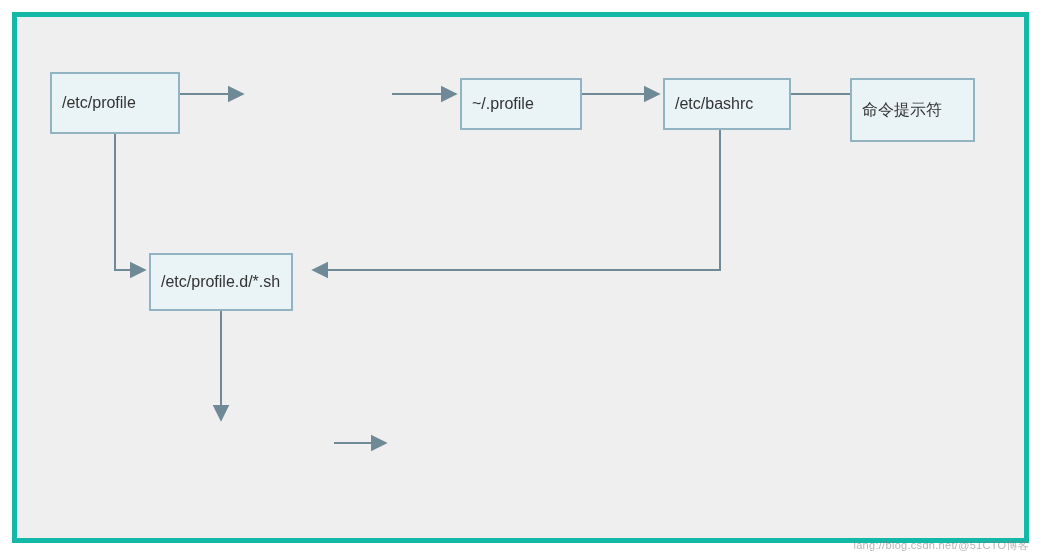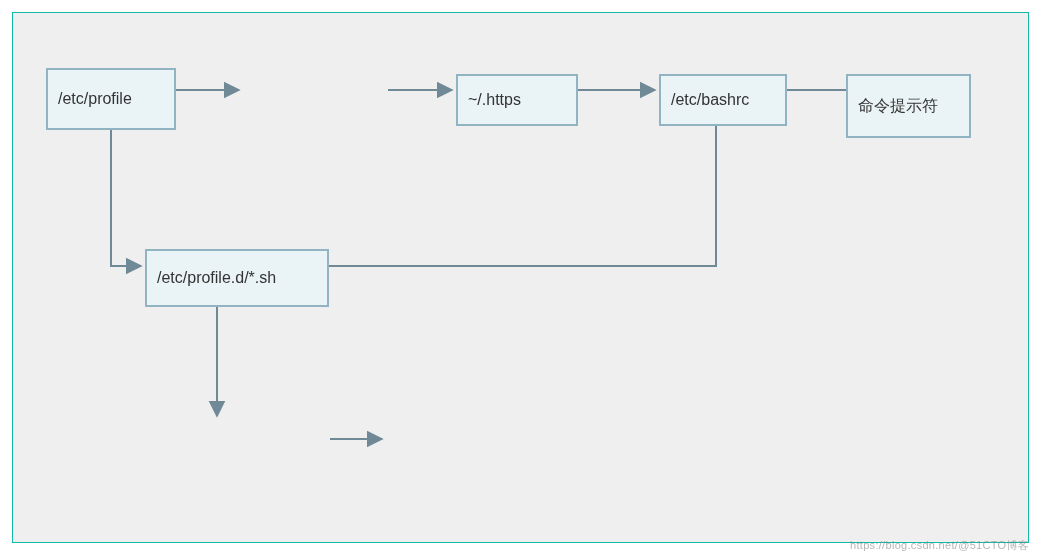--- a/index.html
+++ b/index.html
@@ -4,21 +4,21 @@
   <style>
     * { margin:0; padding:0; box-sizing:border-box; }
     body {
       width:1041px; height:555px;
       font-family:Arial,"Microsoft YaHei",sans-serif;
       font-size:16px; color:#333;
       position:relative; overflow:hidden;
     }
     .frame {
       position:absolute; left:12px; top:12px; right:12px; bottom:12px;
-      border:1px solid #14b8a6; background:#efefef;
+      border:5px solid #14b8a6; background:#efefef;
     }
     .node {
       position:absolute;
       background:#eaf4f7;
       border:2px solid #91b3c2;
       display:flex; align-items:center;
       padding:0 10px;
       white-space:nowrap;
     }
     .watermark {
@@ -53,27 +53,27 @@
       <line x1="204" y1="294" x2="204" y2="403"></line>
 
       <line x1="317" y1="426" x2="369" y2="426"></line>
     </g>
   </svg>
 
   <div class="node" style="left:33px;top:55px;width:130px;height:62px">
     <span>/etc/profile</span>
   </div>
   <div class="node" style="left:443px;top:61px;width:122px;height:52px">
-    <span>~/.https</span>
+    <span>~/.profile</span>
   </div>
   <div class="node" style="left:646px;top:61px;width:128px;height:52px">
     <span>/etc/bashrc</span>
   </div>
   <div class="node" style="left:833px;top:61px;width:125px;height:64px">
     <span>命令提示符</span>
   </div>
-  <div class="node" style="left:132px;top:236px;width:184px;height:58px">
+  <div class="node" style="left:132px;top:236px;width:144px;height:58px">
     <span>/etc/profile.d/*.sh</span>
   </div>
 
 </div>
 
-<div class="watermark">https://blog.csdn.net/@51CTO博客</div>
+<div class="watermark">lang://blog.csdn.net/@51CTO博客</div>
 
 </body></html>

